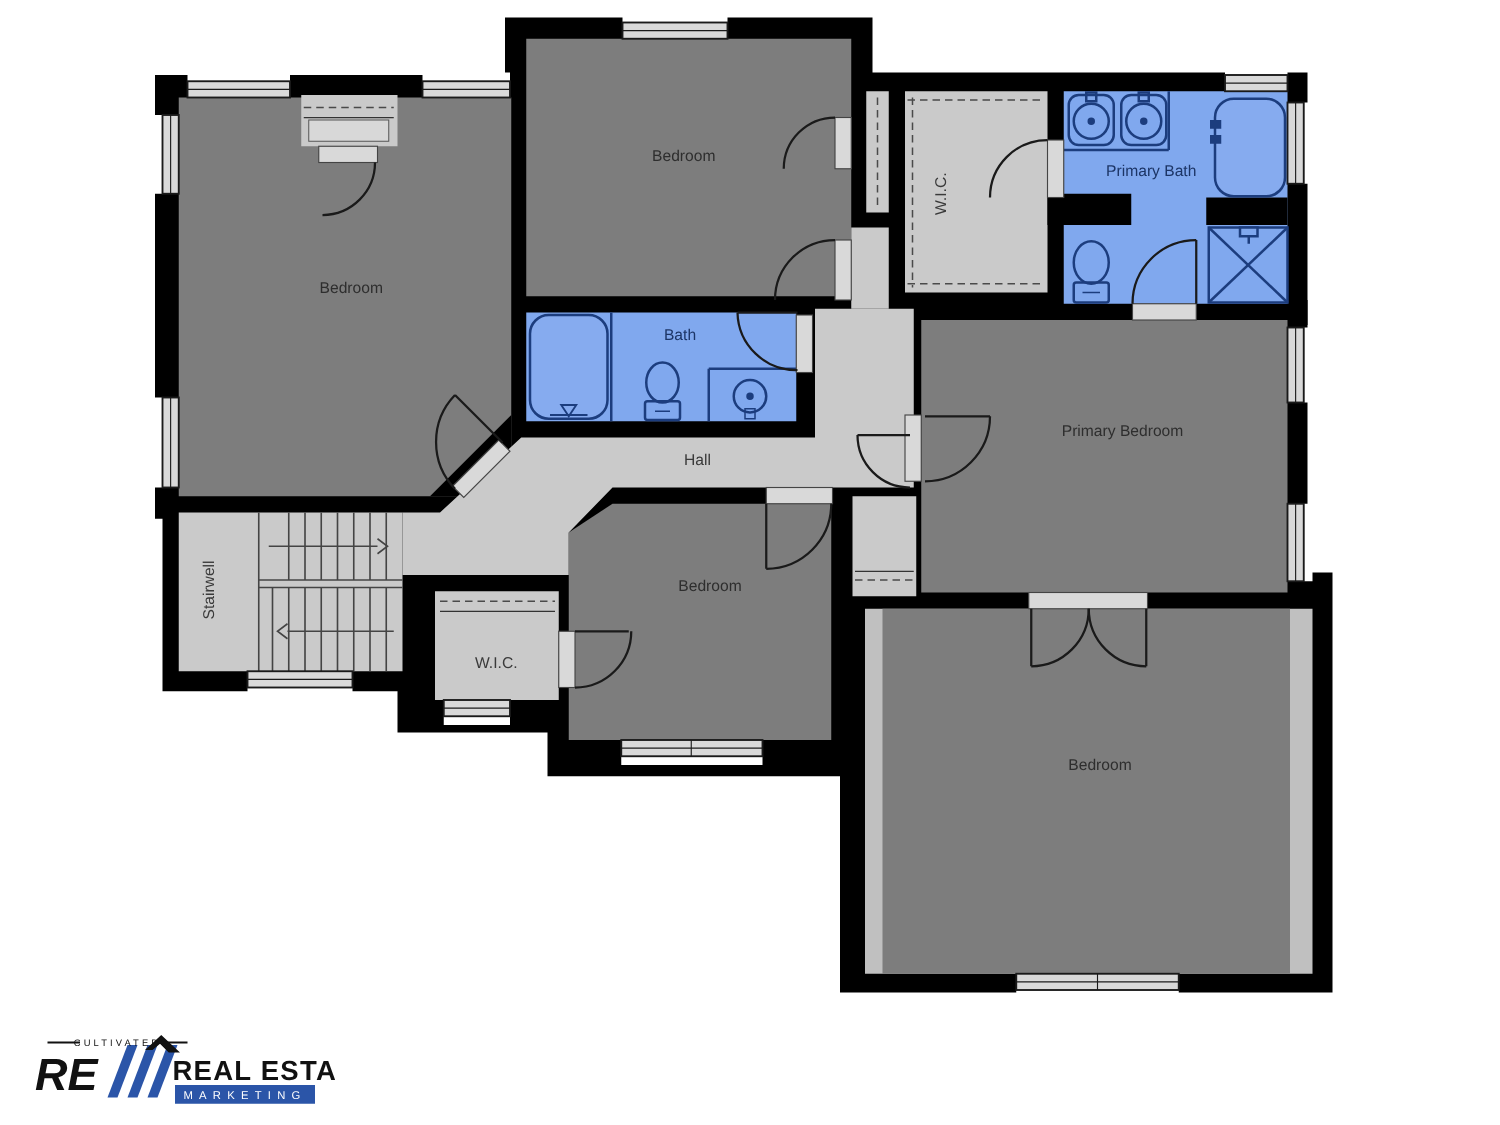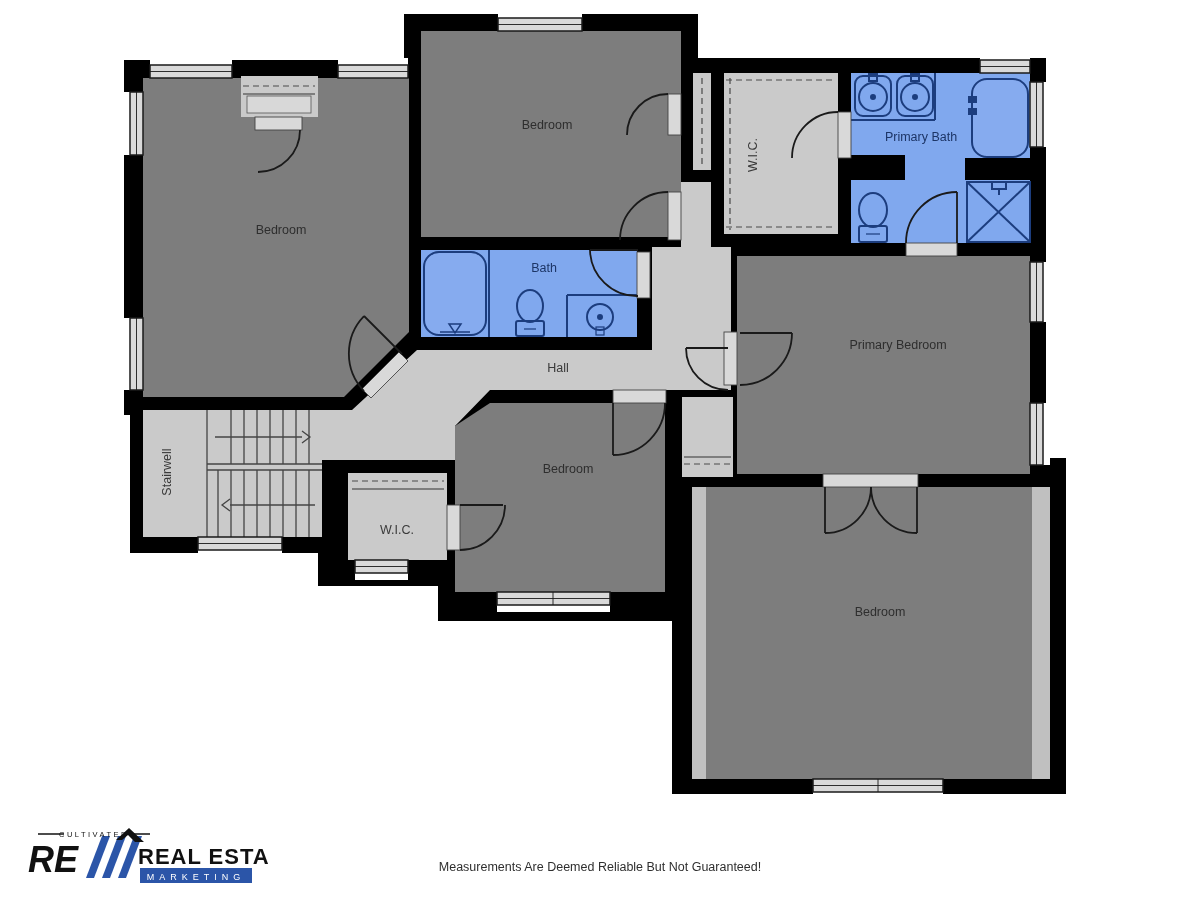--- a/index.html
+++ b/index.html
@@ -307,15 +307,14 @@
     </g>
     <line x1="10" y1="8" x2="36" y2="8" stroke="#111" stroke-width="1.5"></line>
     <line x1="96" y1="8" x2="122" y2="8" stroke="#111" stroke-width="1.5"></line>
     <text x="66" y="11" text-anchor="middle" font-size="7.5" letter-spacing="2.5" fill="#111">CULTIVATED</text>
     <text x="110" y="38" font-size="22" font-weight="bold" letter-spacing="1" fill="#111">REAL ESTATE</text>
     <rect x="112" y="42" width="112" height="15" fill="#2b55a8"></rect>
     <text x="168" y="53.5" text-anchor="middle" font-size="9" letter-spacing="5" fill="#ffffff">MARKETING</text>
   </svg>
 </div>
 
-<div class="disclaimer">Measurements Are Deemed Reliable But Not Guaranteed!</div>
 
 </div>
 
 </body></html>

